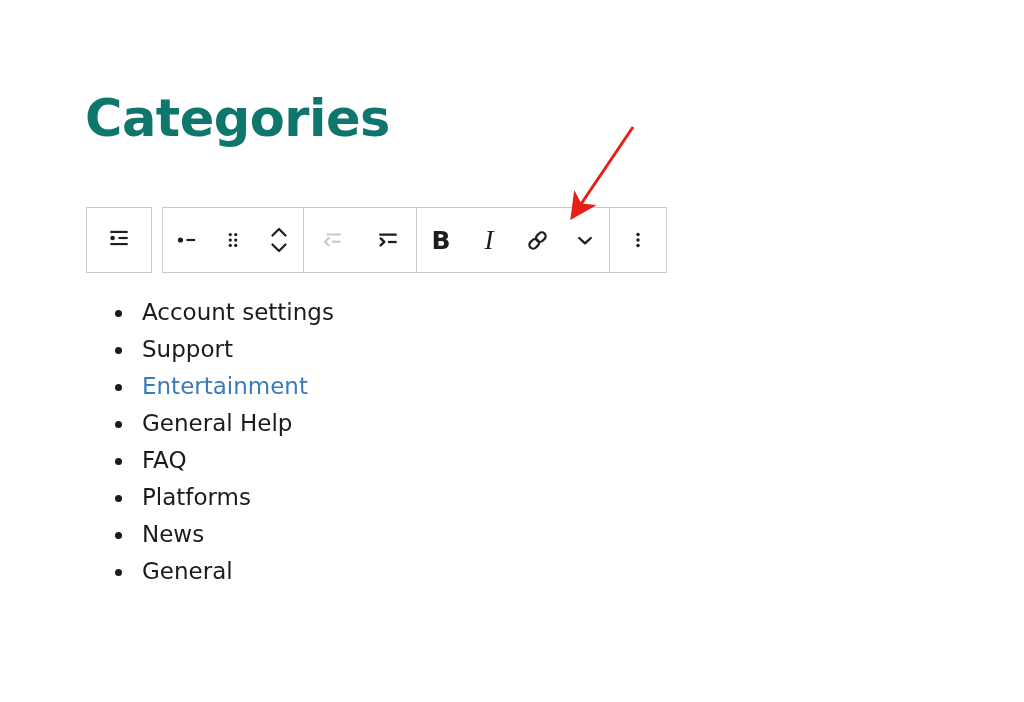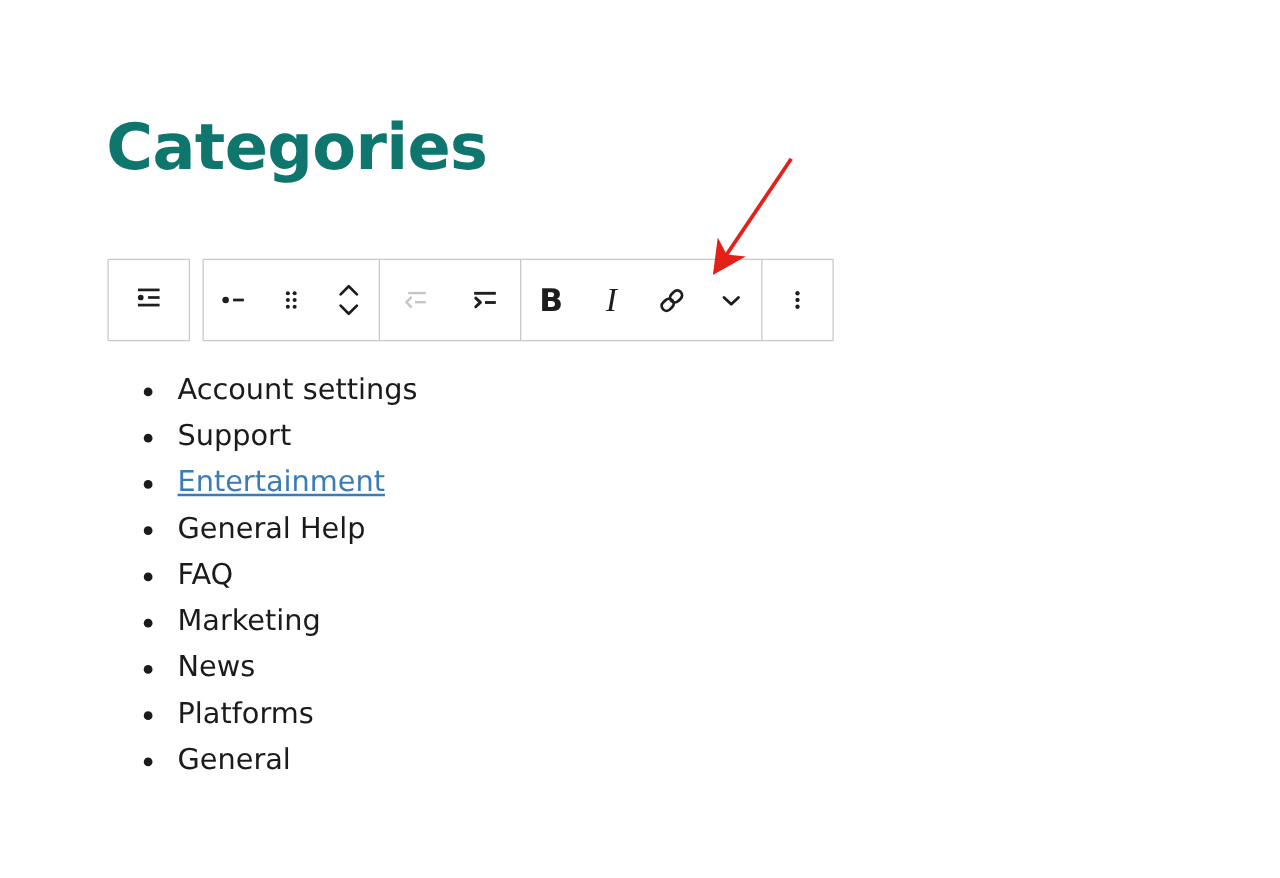--- a/index.html
+++ b/index.html
@@ -117,21 +117,20 @@
     position: absolute;
     left: -27px;
     top: 16px;
     width: 7px;
     height: 7px;
     background: #1b1b1b;
     border-radius: 50%;
   }
   .cat-link {
     color: #3a7cb8;
-    text-decoration: underline;
     text-underline-offset: 2px;
     cursor: pointer;
   }
 
   
   #annotation-arrow {
     position: absolute;
     left: 550px;
     top: 118px;
     width: 100px;
@@ -263,23 +262,22 @@
 
   </div>
 </div>
 
 <ul id="category-list">
   <li><span>Account settings</span></li>
   <li><span>Support</span></li>
   <li><a class="cat-link">Entertainment</a></li>
   <li><span>General Help</span></li>
   <li><span>FAQ</span></li>
-  <li><span>Marketing</span></li>
+  <li><span>Platforms</span></li>
   <li><span>News</span></li>
-  <li><span>Platforms</span></li>
   <li><span>General</span></li>
 </ul>
 
 <svg id="annotation-arrow" viewBox="0 0 100 115">
   <defs>
     <marker id="arrow-head" markerWidth="9" markerHeight="9" refX="6.2" refY="4.5" orient="auto">
       <path d="M0,0 L9,4.5 L0,9 L2.4,4.5 z" fill="#e32119"></path>
     </marker>
   </defs>
   <line x1="83" y1="9" x2="25" y2="95" stroke="#e32119" stroke-width="3" marker-end="url(#arrow-head)"></line>

